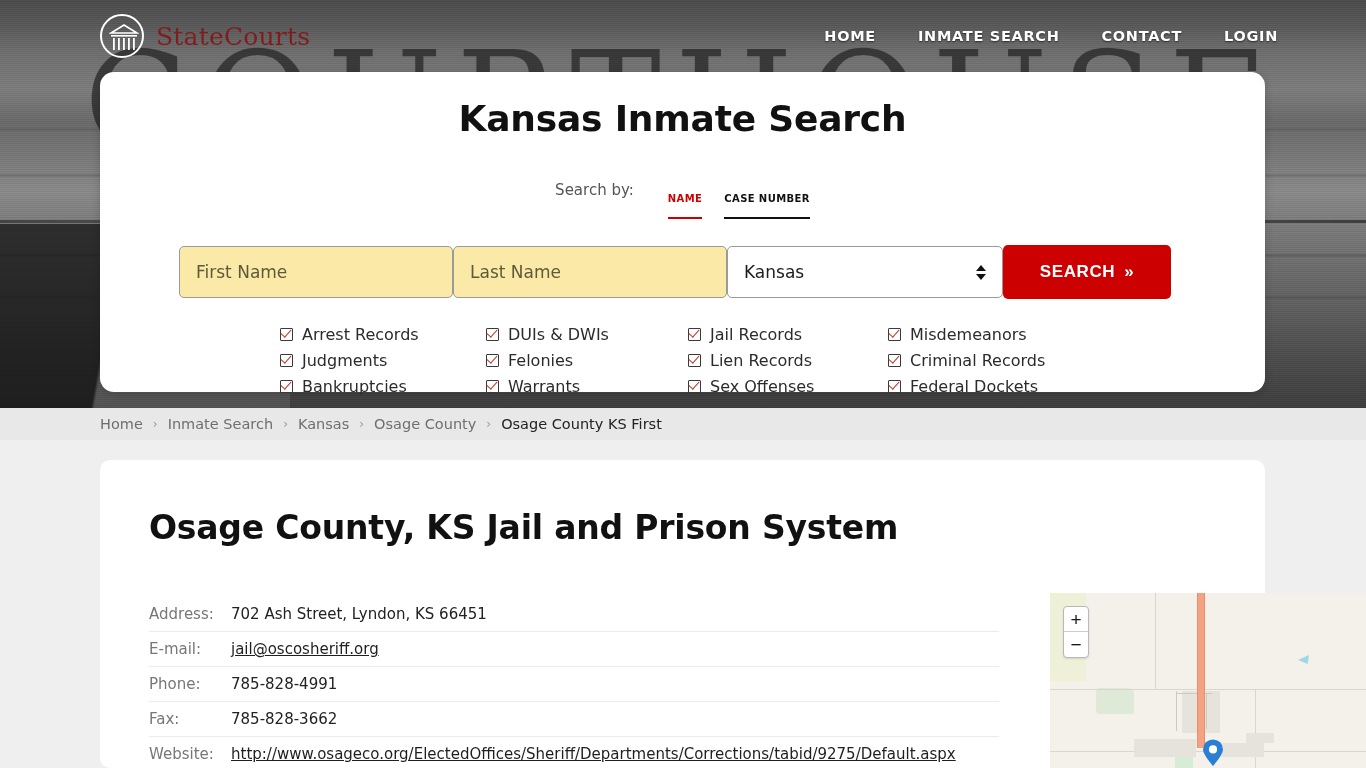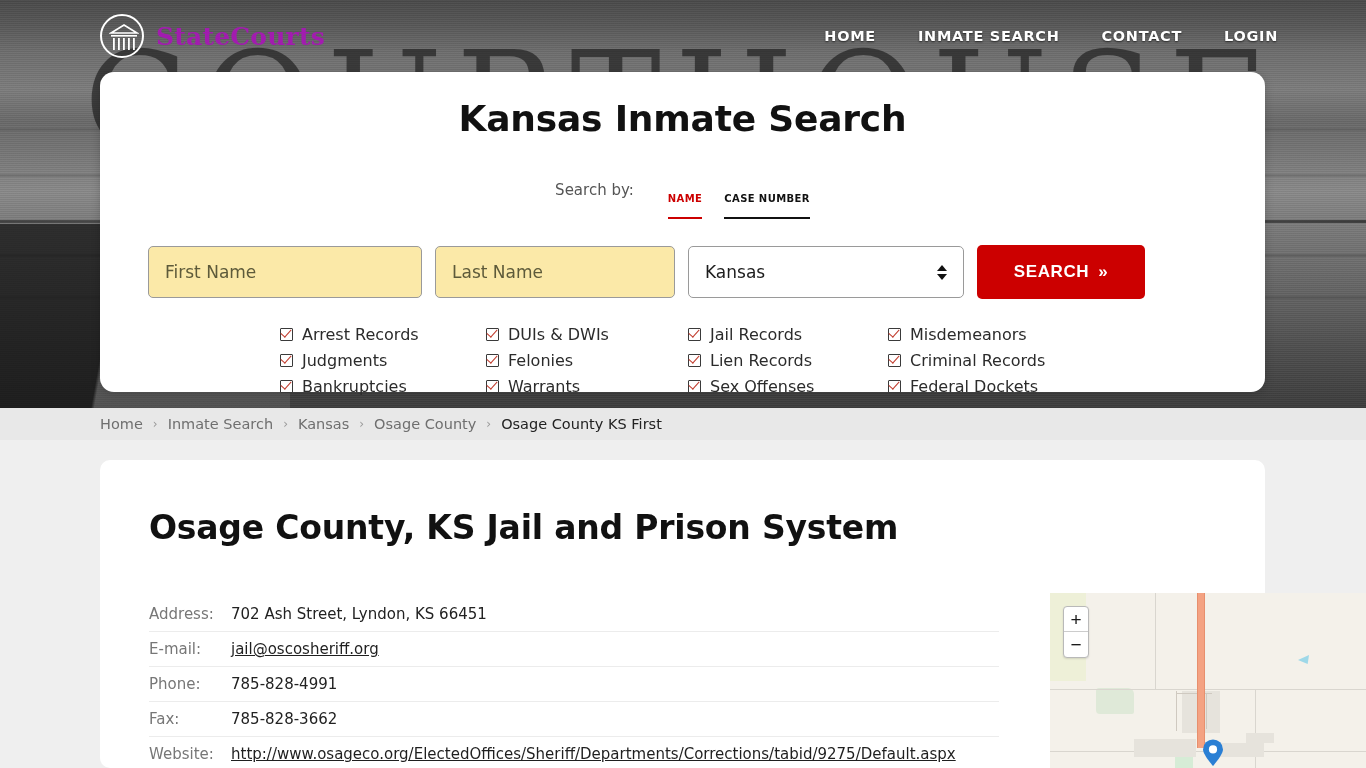--- a/index.html
+++ b/index.html
@@ -57,22 +57,22 @@
     position:absolute; top:0; left:0; width:1366px; height:72px;
     display:flex; align-items:center; z-index:6;
   }
   .brand { display:flex; align-items:center; gap:12px; margin-left:100px; }
   .brand-mark {
     width:44px; height:44px; border-radius:50%;
     border:2px solid #fff; position:relative; flex:none;
   }
   .brand-mark svg { position:absolute; left:7px; top:8px; }
   .brand-text {
-    color:#a21caf; font-family:"DejaVu Serif", serif;
-    font-size:25px; font-weight:700; letter-spacing:.2px;
+    color:#7f1d1d; font-family:"DejaVu Serif", serif;
+    font-size:25px; font-weight:400; letter-spacing:.2px;
   }
   .nav { margin-left:auto; margin-right:88px; display:flex; align-items:center; gap:42px; }
   .nav a {
     color:#fff; text-decoration:none; font-size:14.5px; font-weight:700;
     letter-spacing:.7px;
     text-shadow:0 1px 2px rgba(0,0,0,.6);
   }
 
   
   .search-card {
@@ -92,31 +92,31 @@
   }
   .sc-tabs .lbl { font-size:15px; color:#555; margin-right:12px; }
   .tab {
     font-size:10px; font-weight:700; letter-spacing:.4px;
     padding-bottom:13px; cursor:pointer;margin-top:32px;
   }
   .tab.active { color:#cc0000; border-bottom:2.5px solid #cc0000; }
   .tab.inactive { color:#111; border-bottom:2.5px solid #111;text-align:center; }
 
   .sc-form {
-    display:flex; align-items:center; gap:13px;
-    margin-top:26px; padding-left:48px;
+    display:flex; align-items:center; 
+    margin-top:26px; padding-left:79px;
   }
   .fld {
     height:52px; border:1px solid #9a9a9a; border-radius:5px;
     background:#fbe9a8; padding:0 16px;
     font-size:17px; color:#5d5a3a;
     display:flex; align-items:center;
   }
   .fld.first { width:274px; }
-  .fld.last  { width:240px; }
+  .fld.last  { width:274px; }
   .fld.state {
     width:276px; background:#fff; color:#1c1c1c;
     justify-content:space-between;
   }
   .stepper { display:flex; flex-direction:column; gap:3px; color:#111; }
   .stepper i {
     display:block; width:0;height:0; border-left:5px solid transparent;
     border-right:5px solid transparent;
   }
   .stepper i.up { border-bottom:6px solid #111; }

